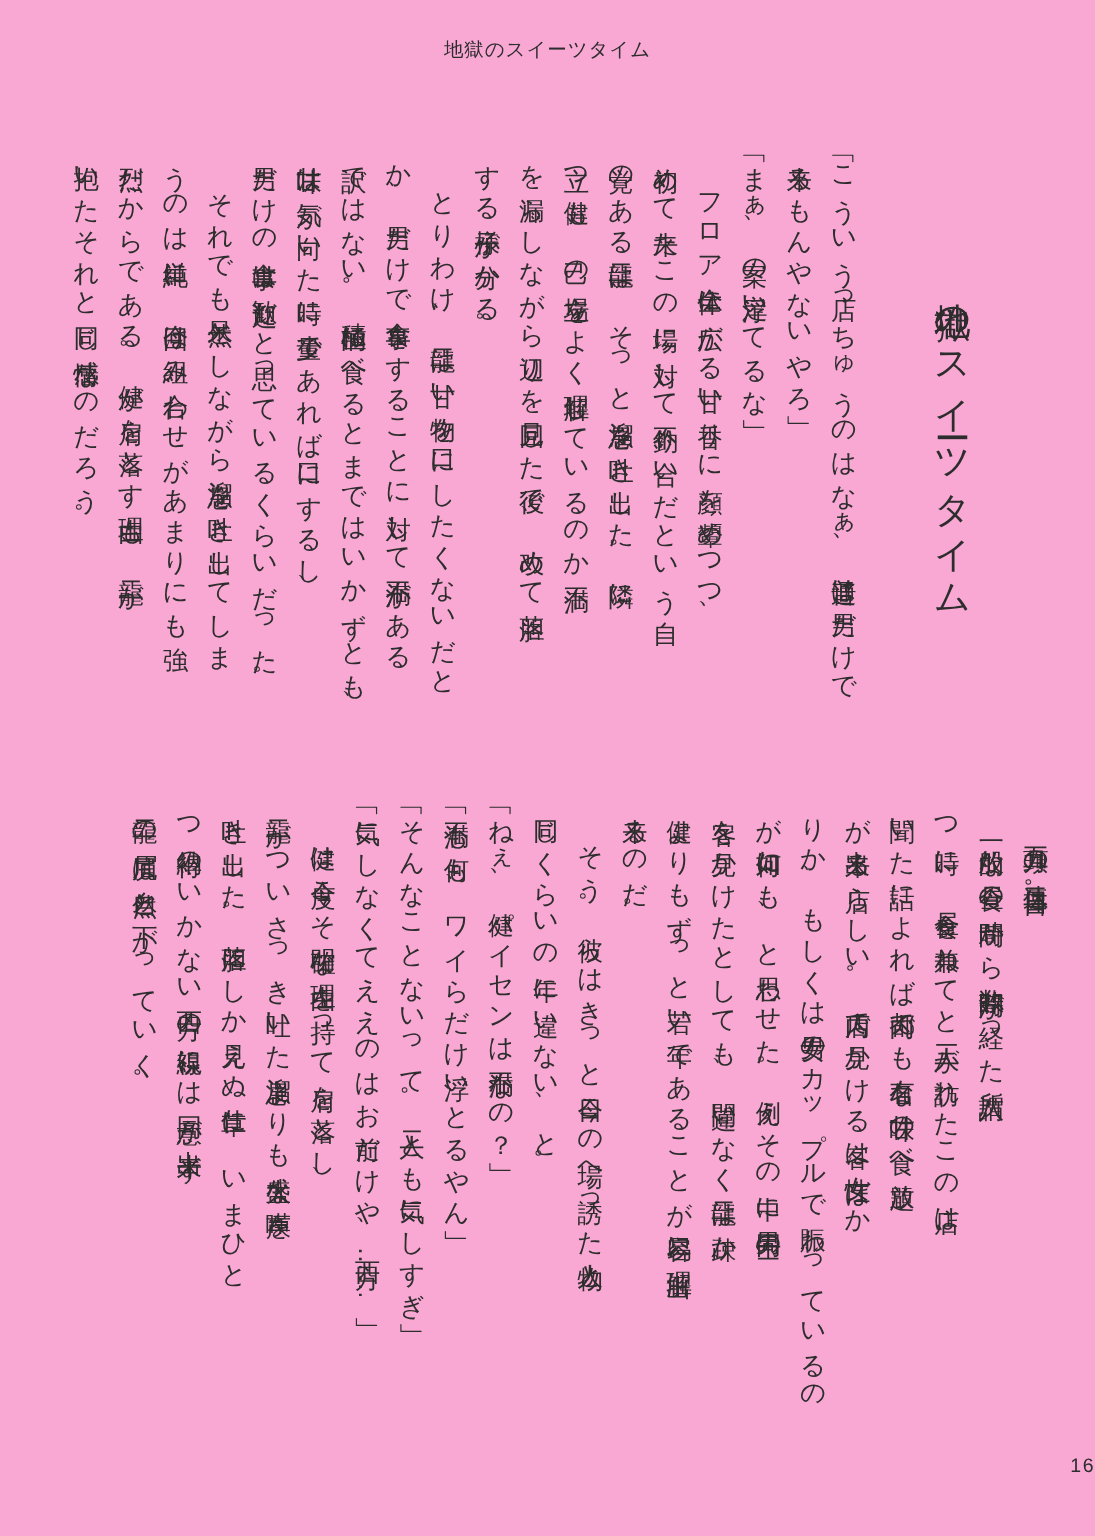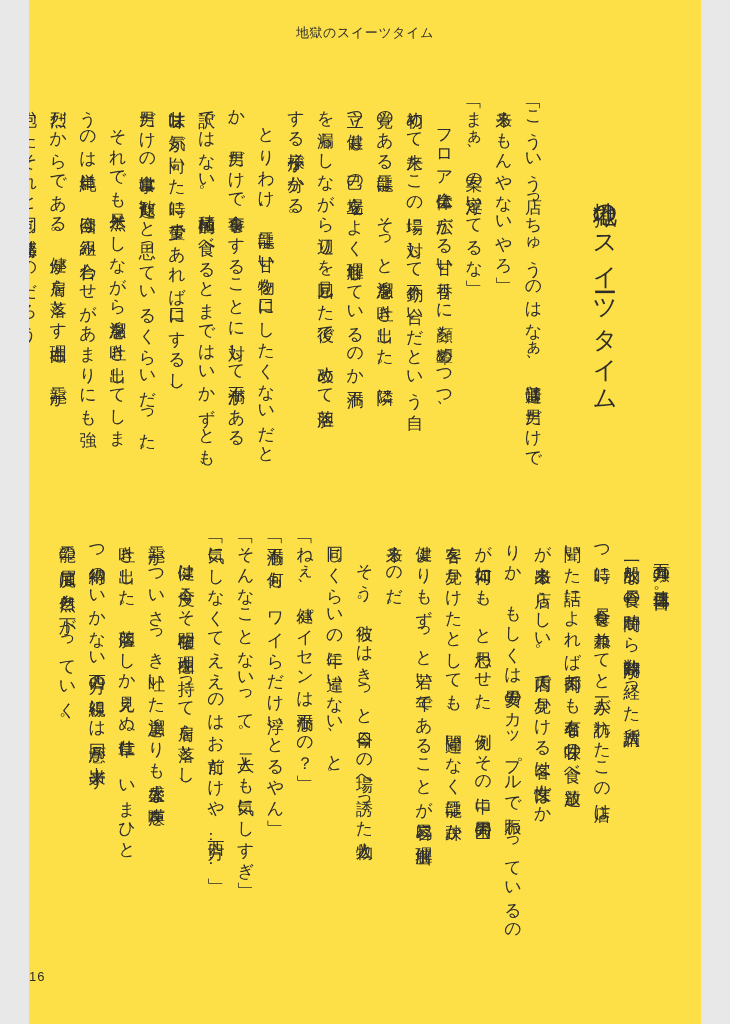--- a/index.html
+++ b/index.html
@@ -1,21 +1,21 @@
 <!DOCTYPE html>
 <html lang="ja"><head>
 <meta charset="utf-8">
 <style>
   html, body { margin: 0; padding: 0; background: #e8e8e8; }
   .page {
     position: relative;
-    width: 672px;
+    width: 730px;
     height: 1024px;
     margin: 0 auto;
-    background: #fde047;
+    background: #f9a8d4;
     color: #2d2d2d;
     font-family: "Liberation Sans", sans-serif;
     overflow: hidden;
   }
   .running-header {
     position: absolute;
     top: 24px;
     left: 0;
     width: 100%;
     text-align: center;
@@ -52,21 +52,21 @@
     height: 407px;
   }
   .tline {
     white-space: pre; 
   }
   .page-number {
     position: absolute;
     top: 969px;
     left: 0;
     width: 100%;
-    text-align: left;
+    text-align: right;
     font-size: 13px;
     letter-spacing: 1px;
   }
 </style>
 </head>
 <body>
 
 <div class="page">
   <div class="running-header">地獄のスイーツタイム</div>
 

